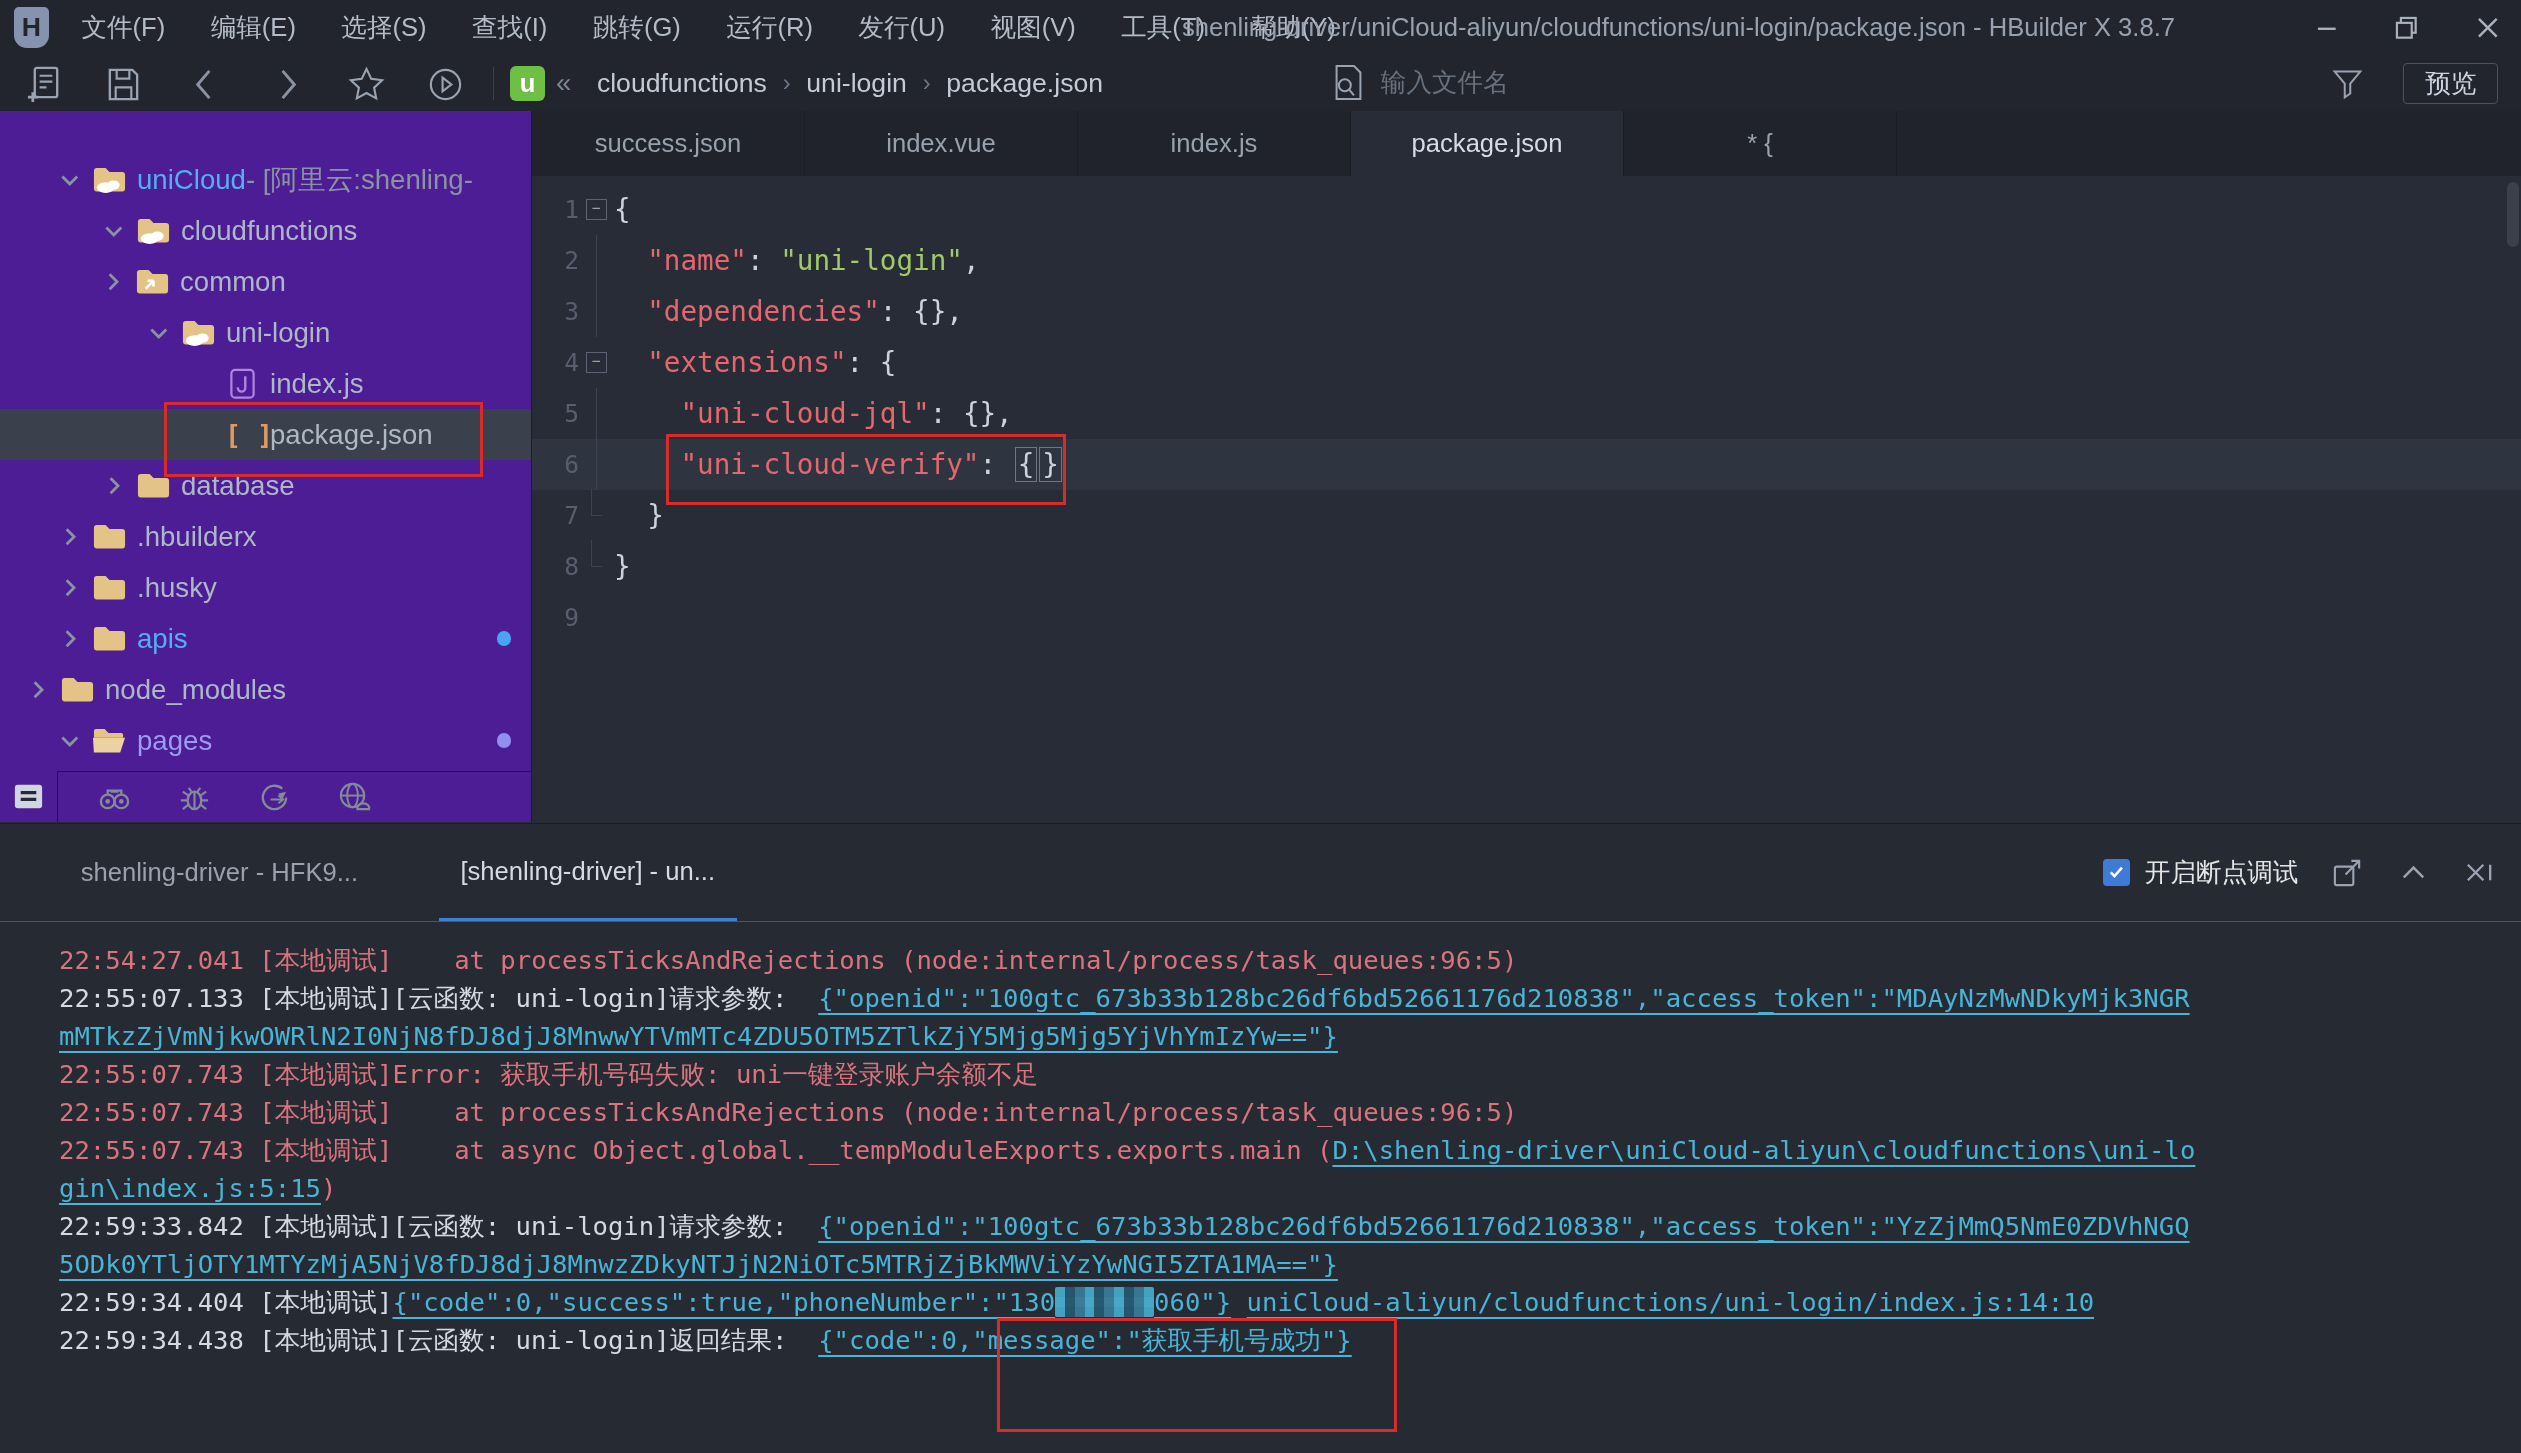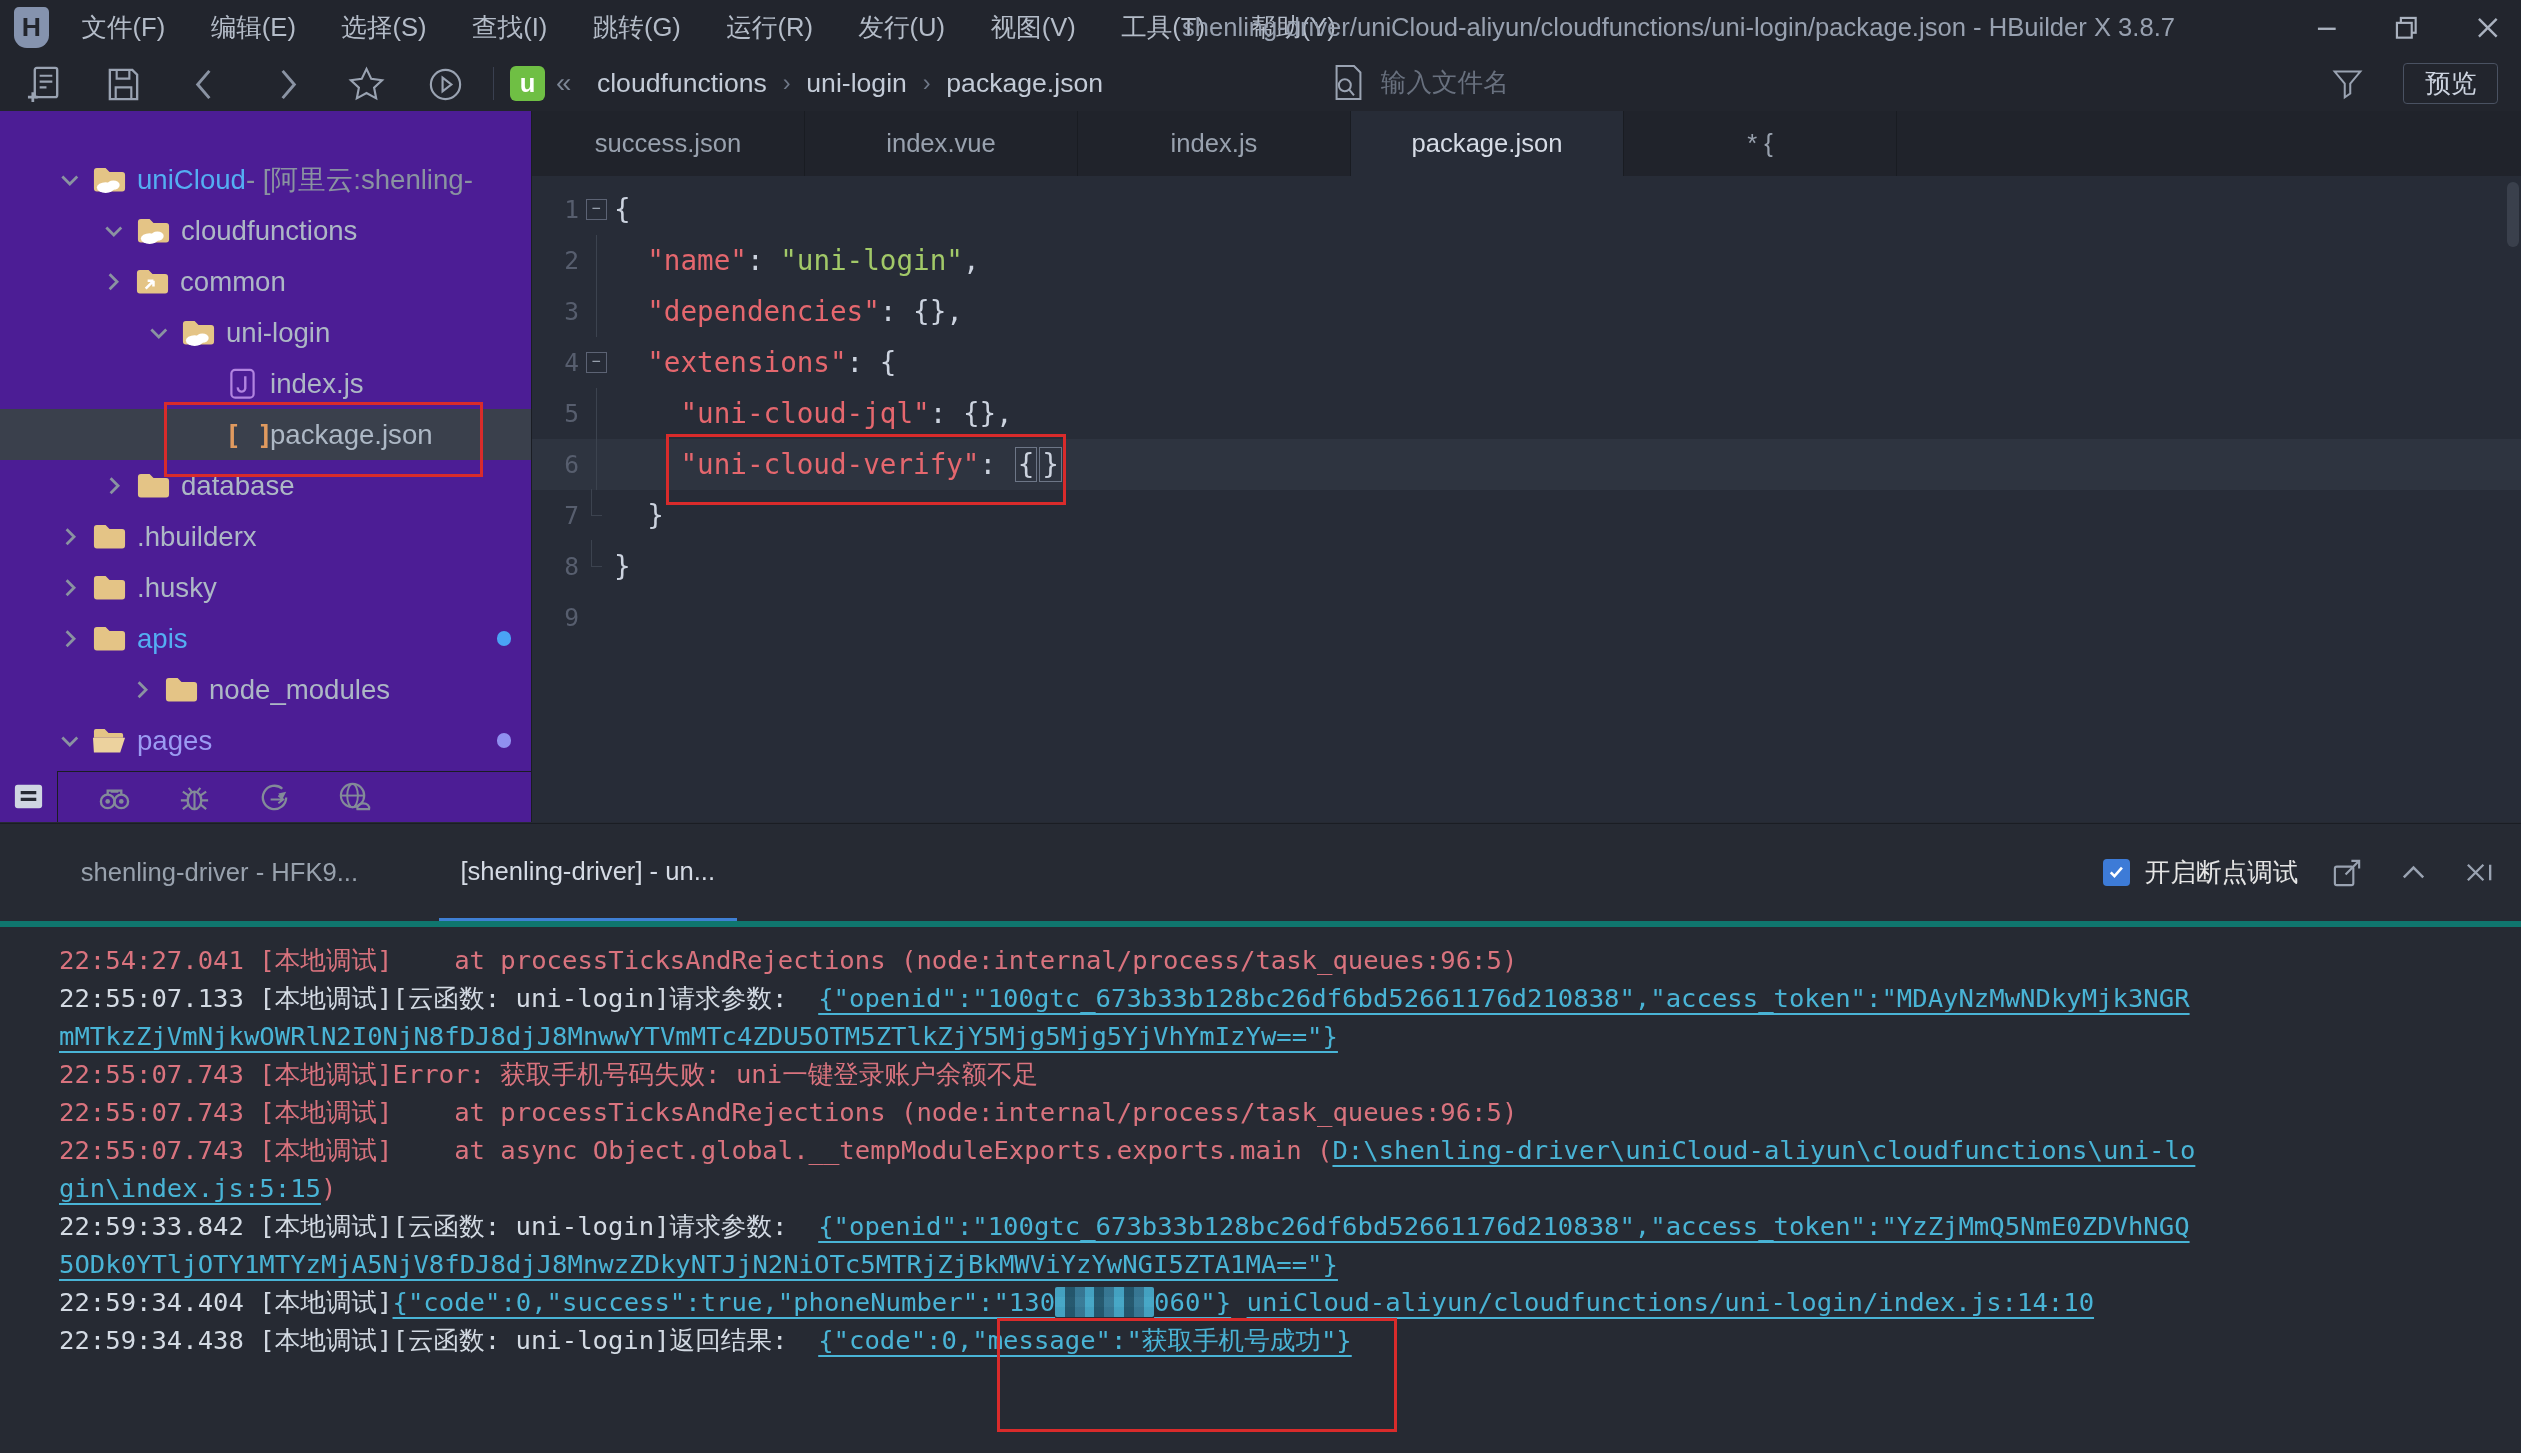--- a/index.html
+++ b/index.html
@@ -66,21 +66,21 @@
   .fold{width:35px;height:51px;flex:none;display:flex;align-items:center;justify-content:center;position:relative;}
   .fold-box{width:18.7px;height:18.7px;border:1px solid #5c6374;color:#9aa3b0;font-size:14.8px;line-height:16.7px;text-align:center;}
   .fold-line{width:1px;height:51px;background:#3c434f;}
   .fold-corner{width:9.9px;height:25.6px;border-left:1px solid #3c434f;border-bottom:1px solid #3c434f;margin-bottom:25.6px;}
   .ct{white-space:pre;color:#ccd3df;}
   .k{color:#e5676e;} .s{color:#a2c968;} .p{color:#ccd3df;}
   .b{border:1px solid #6d7687;padding:0 2px;margin-left:2px;color:#ccd3df;}
   .scroll-thumb{position:absolute;right:3px;top:71px;width:11.8px;height:65px;background:#3a404c;border-radius:5.9px;}
   
   .console{position:absolute;left:0;top:823px;right:0;bottom:0;background:#262a33;border-top:1px solid #1a1d23;}
-  .console-header{position:relative;height:97px;border-bottom:6px solid #0f766e;display:flex;align-items:stretch;}
+  .console-header{position:relative;height:97px;border-bottom:1px solid #0f766e;display:flex;align-items:stretch;}
   .c-tab{margin-left:59px;display:flex;align-items:center;font-size:25.6px;color:#98a1ad;padding:0 21.7px;cursor:pointer;}
   .c-tab.active{color:#d5dbe5;border-bottom:3.9px solid #3f7fd4;}
   .c-controls{position:absolute;right:25.6px;top:0;height:97px;display:flex;align-items:center;gap:33px;}
   .cbx{width:26.6px;height:26.6px;background:#3d7bd7;border-radius:3.9px;display:flex;align-items:center;justify-content:center;}
   .cbx svg{width:18.7px;height:18.7px;}
   .cbx-label{font-size:25.6px;color:#e5e5e5;margin-left:-17.7px;}
   .c-controls .cicon{width:33px;height:33px;}
   .log{position:absolute;left:0;top:97px;right:0;bottom:0;padding:19.7px 0 0 59px;
        font-family:"DejaVu Sans Mono","Liberation Mono",monospace;font-size:25.6px;}
   .log-line{height:38px;line-height:38px;white-space:pre;}
@@ -325,21 +325,21 @@
               </svg>
             </span>
             <span class="ticon">
               <svg viewBox="0 0 36 30">
                 <path d="M2 6a3 3 0 0 1 3-3h9l4 4h13a3 3 0 0 1 3 3v14a3 3 0 0 1-3 3H5a3 3 0 0 1-3-3z" fill="#e4c486"></path>
               </svg>
             </span>
             <span class="tlabel blue">apis</span>
             <span class="tdot blue"></span>
           </div>
-          <div class="tree-row" style="padding-left: 86px; margin-left: 43px;">
+          <div class="tree-row" style="padding-left: 25px;">
             <span class="chev">
               <svg viewBox="0 0 24 24">
                 <path d="M9 5l7 7-7 7" fill="none" stroke="#8a93a1" stroke-width="2.6"></path>
               </svg>
             </span>
             <span class="ticon">
               <svg viewBox="0 0 36 30">
                 <path d="M2 6a3 3 0 0 1 3-3h9l4 4h13a3 3 0 0 1 3 3v14a3 3 0 0 1-3 3H5a3 3 0 0 1-3-3z" fill="#e4c486"></path>
               </svg>
             </span>

